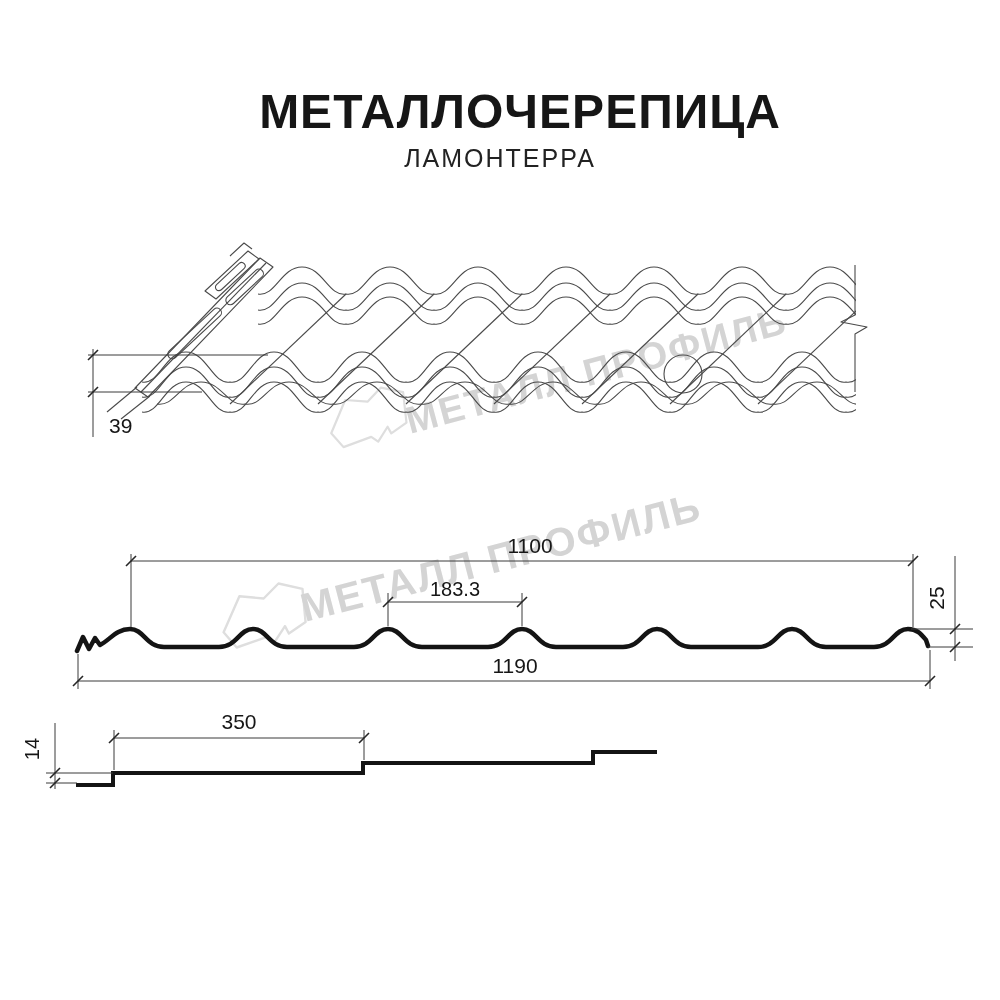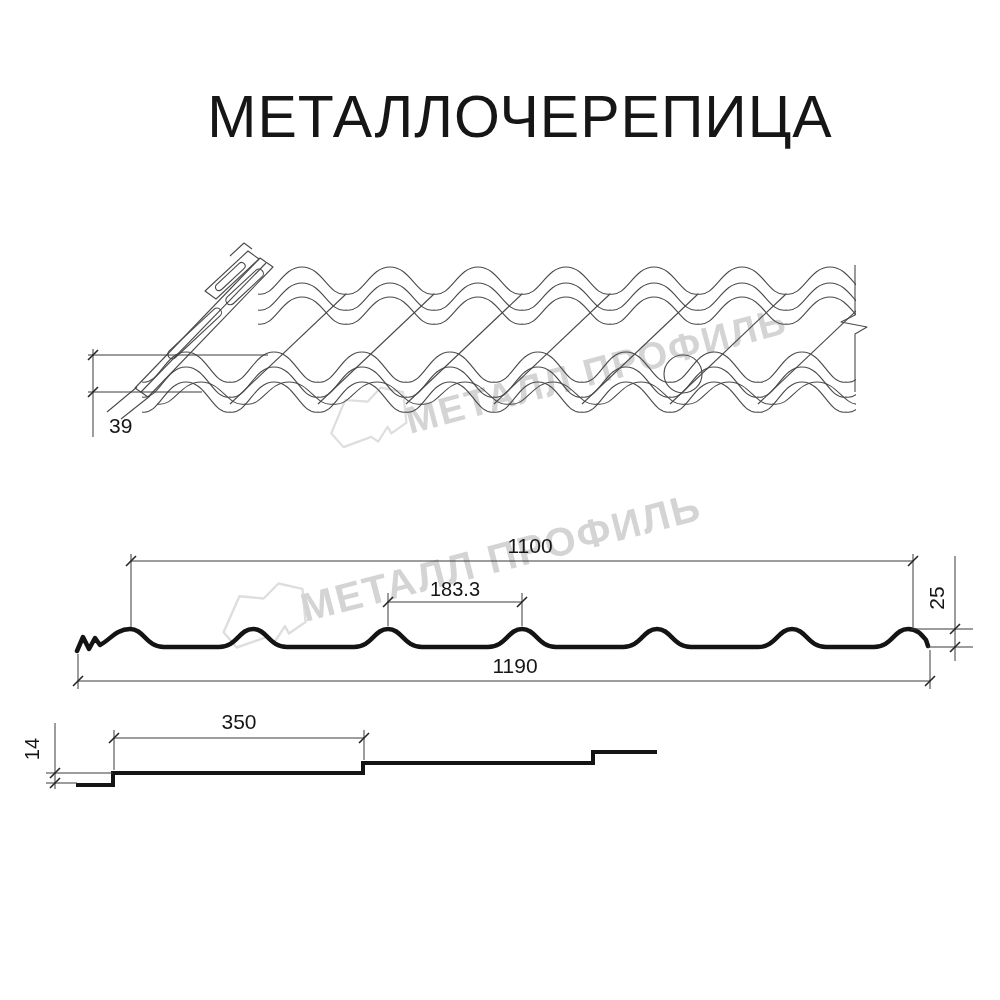--- a/index.html
+++ b/index.html
@@ -2,21 +2,21 @@
 <html style="--line: #4a4a4a; --heavy: #141414; --text: #161616; --wm: #d4d4d4; --bg: #ffffff;"><head>
 <meta charset="utf-8">
 <style>
   :root{
     --line:#4a4a4a; --heavy:#141414; --text:#161616; --wm:#d4d4d4; --bg:#ffffff;
   }
   html,body{margin:0;padding:0;background:var(--bg);}
   .canvas{position:relative;width:1000px;height:1000px;background:var(--bg);overflow:hidden;
           font-family:"Liberation Sans",sans-serif;}
   .header{position:absolute;top:88px;left:0;width:100%;text-align:center;z-index:3;}
-  .title{font-size:59px;font-weight:400;letter-spacing:1px;color:var(--text);line-height:1;padding-left:40px;}
+  .title{font-size:48px;font-weight:700;letter-spacing:1px;color:var(--text);line-height:1;padding-left:40px;}
   .subtitle{font-size:25px;font-weight:400;letter-spacing:2px;color:#222;margin-top:10px;line-height:1;}
   svg{position:absolute;left:0;top:0;}
   .thin{stroke:var(--line);stroke-width:1.1;fill:none;stroke-linejoin:round;}
   .dim{stroke:#3a3a3a;stroke-width:1;fill:none;}
   .tick{stroke:#262626;stroke-width:1.6;}
   .thick{stroke:var(--heavy);stroke-width:4.5;fill:none;stroke-linecap:round;stroke-linejoin:round;}
   .thickstep{stroke:var(--heavy);stroke-width:4;fill:none;stroke-linecap:butt;stroke-linejoin:miter;}
   .dimtxt{font-family:"Liberation Sans",sans-serif;font-size:21px;fill:var(--text);}
   .dimtxt-s{font-family:"Liberation Sans",sans-serif;font-size:20px;fill:var(--text);}
   .wm{font-family:"Liberation Sans",sans-serif;font-weight:700;fill:var(--wm);letter-spacing:2px;}
@@ -24,20 +24,21 @@
   .wm2{font-size:40px;}
   .wmlogo{stroke:#dedede;stroke-width:2.4;fill:none;stroke-linejoin:round;}
 </style>
 </head>
 <body>
 
 <div class="canvas">
 
   <div class="header">
     <div class="title">МЕТАЛЛОЧЕРЕПИЦА</div>
+    <div class="subtitle">ЛАМОНТЕРРА</div>
   </div>
 
   <svg width="1000" height="1000" viewBox="0 0 1000 1000">
     <defs>
       <clipPath id="clip3d">
           <rect x="90" y="242" width="766" height="226"></rect>
         </clipPath>
       <path id="wm-logo" d="M3 36 L27 5 L50 13 L68 2 L90 13 L85 46 L66 53 L64 45 L50 58 L44 51 L12 54 Z"></path>
     </defs>
 

